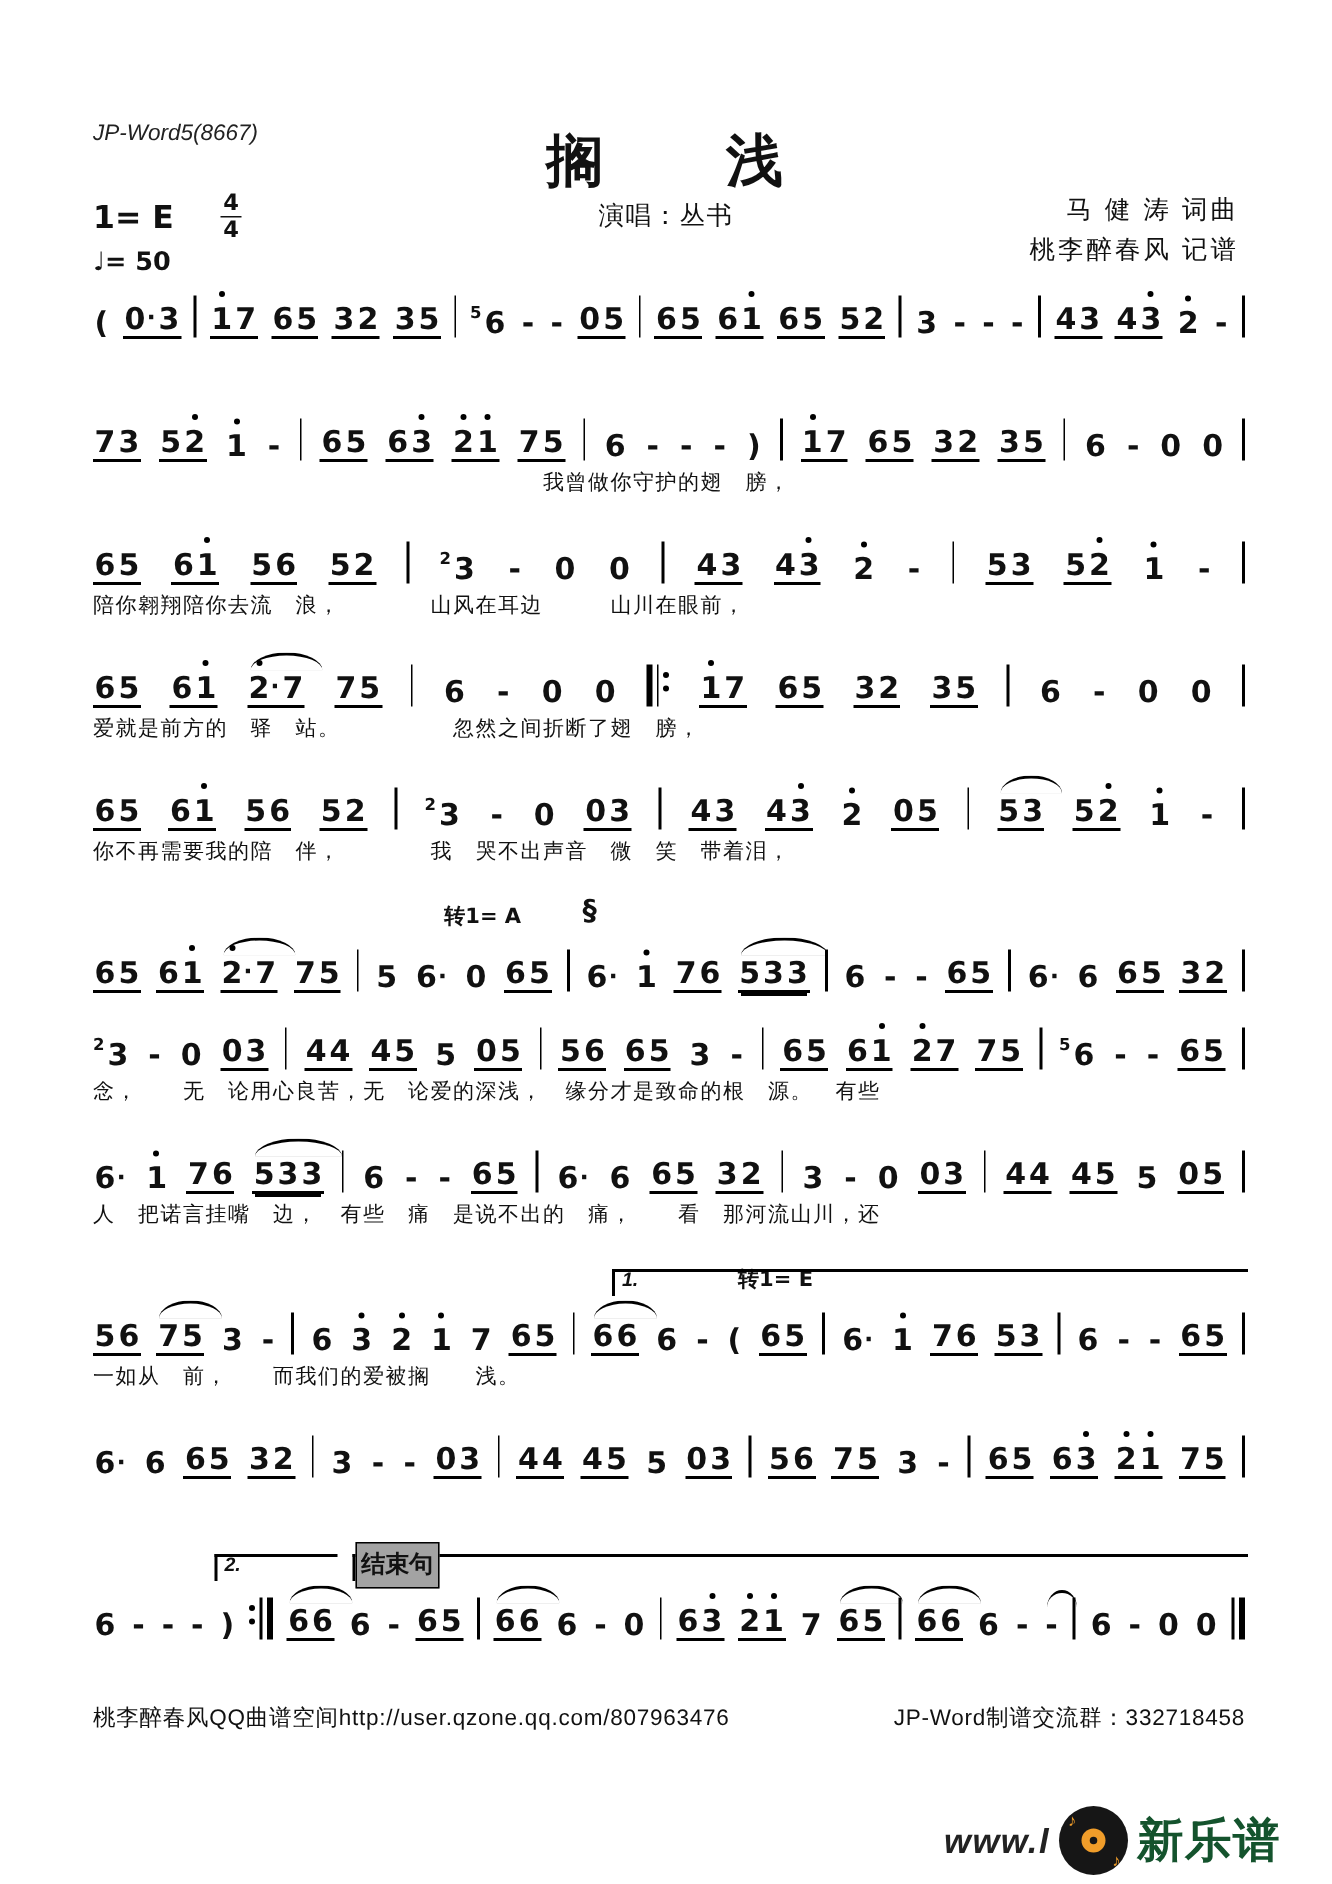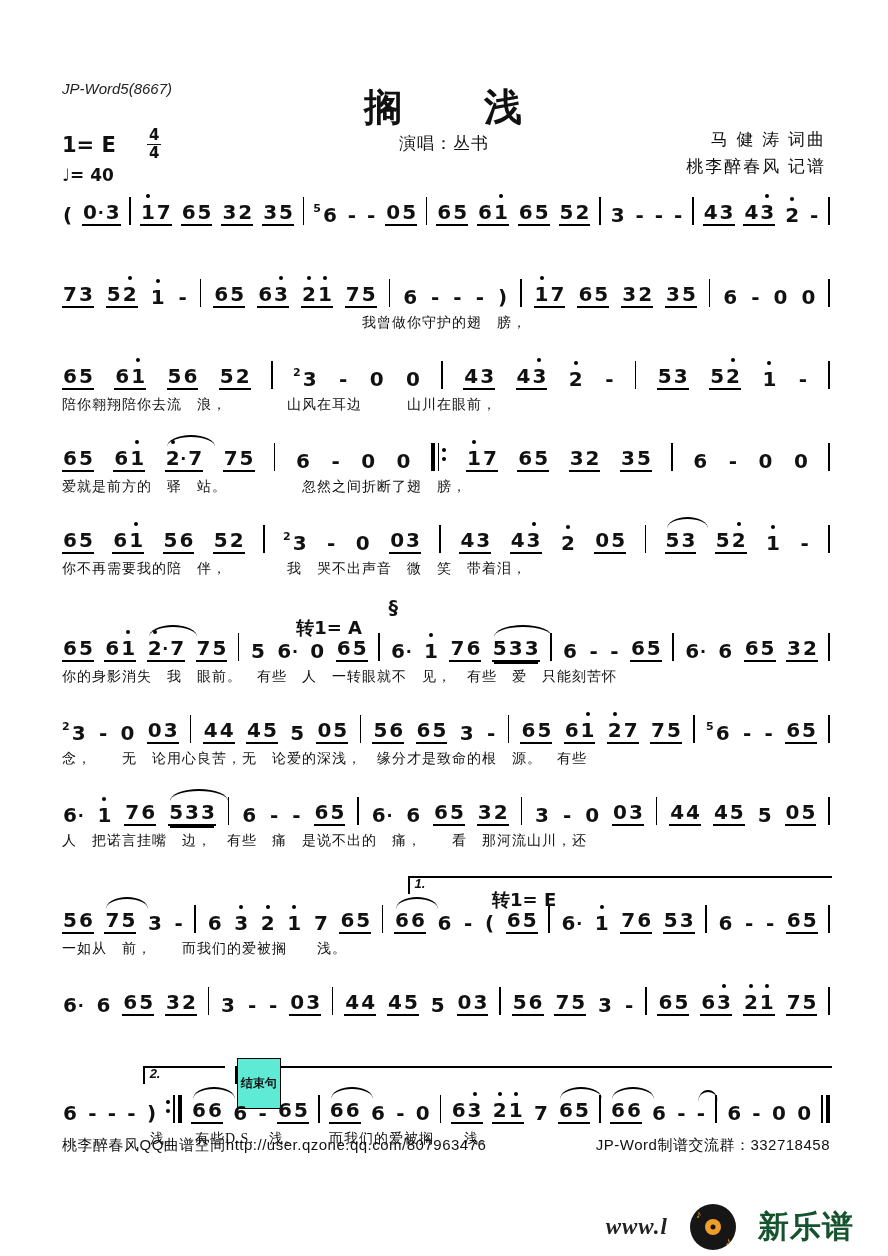--- a/index.html
+++ b/index.html
@@ -35,31 +35,31 @@
      font-family:"DejaVu Sans",sans-serif;}
   .note.arc::before{content:'';position:absolute;left:2px;right:-12px;top:-12px;height:10px;
      border-top:2px solid #000;border-radius:50%/100% 100% 0 0;}
   .bar{width:1.5px;background:#000;height:28px;align-self:flex-end;margin-bottom:1px;}
   .bar.thick{width:4px;}
   .bargrp{display:inline-flex;align-items:flex-end;gap:3px;}
   .rdots{display:flex;flex-direction:column;gap:5px;align-self:center;margin-bottom:6px;}
   .rdots i{width:4px;height:4px;border-radius:50%;background:#000;}
   .lyrics{font-size:14px;line-height:30px;min-height:30px;letter-spacing:1px;white-space:nowrap;
      font-family:"Liberation Serif",serif;}
-  .anno{position:absolute;top:16px;font-weight:700;font-size:18px;white-space:nowrap;
+  .anno{position:absolute;top:2px;font-weight:700;font-size:14px;white-space:nowrap;
      font-family:"DejaVu Sans",sans-serif;}
   .anno.segno{font-size:19px;top:-4px;}
   .volta{position:absolute;top:4px;height:16px;border-top:2px solid #000;border-left:2px solid #000;}
   .vlabel{font-style:italic;font-size:13px;font-weight:700;position:relative;top:-4px;left:5px;}
-  .volta.end .vlabel{font-style:normal;font-size:12px;border:1.5px solid #000;padding:16px 3px;top:-10px;left:0;
-     background:#5eead4;display:inline-block;}
+  .volta.end .vlabel{font-style:normal;font-size:16px;border:1.5px solid #000;padding:4px 3px;top:-10px;left:0;
+     background:#a3a3a3;display:inline-block;}
   
   #footer{position:absolute;left:62px;right:58px;top:1136px;display:flex;justify-content:space-between;
      font-size:15px;letter-spacing:0.5px;}
-  #logo{position:absolute;right:34px;top:1204px;display:flex;align-items:center;gap:22px;font-family:Liberation Serif, serif;}
+  #logo{position:absolute;right:34px;top:1204px;display:flex;align-items:center;gap:6px;}
   #logo-www{font-style:italic;font-weight:700;font-size:23px;letter-spacing:1px;color:#222;}
   #vinyl{position:relative;width:46px;height:46px;border-radius:50%;background:#161616;}
   #vinyl .label{position:absolute;left:50%;top:50%;width:16px;height:16px;border-radius:50%;
      transform:translate(-50%,-50%);background:#f09d2a;}
   #vinyl .hole{position:absolute;left:50%;top:50%;width:5px;height:5px;border-radius:50%;
      transform:translate(-50%,-50%);background:#161616;}
   #vinyl .n1,#vinyl .n2{position:absolute;color:#f09d2a;font-size:11px;font-weight:700;}
   #vinyl .n1{left:6px;top:4px;}
   #vinyl .n2{right:5px;bottom:3px;}
   #logo-text{font-weight:900;font-size:31px;letter-spacing:1px;color:#14532d;}
@@ -79,21 +79,21 @@
   <div id="singer">演唱：丛书</div>
 
   <div id="keyblock">
     <div id="keyrow">
       <span>1= E</span>
       <span class="frac">
         <span class="top">4</span>
         <span class="bot">4</span>
       </span>
     </div>
-    <div id="temporow">♩= 40</div>
+    <div id="temporow">♩= 50</div>
   </div>
 
   <div id="score">
       <div class="system">
         <div class="music-row">
           <span class="note">
             <span class="txt">
               <span class="d">(</span>
             </span>
           </span>
@@ -825,21 +825,20 @@
           <span class="note">
             <span class="txt u1">
               <span class="d">3</span>
               <span class="d">2</span>
             </span>
           </span>
           <span class="bargrp">
             <span class="bar"></span>
           </span>
         </div>
-        <div class="lyrics">你的身影消失　我　眼前。　有些　人　一转眼就不　见，　有些　爱　只能刻苦怀</div>
       </div>
       <div class="system">
         <div class="music-row">
           <span class="note">
             <span class="grace">2</span>
             <span class="txt">
               <span class="d">3</span>
             </span>
           </span>
           <span class="note">
@@ -1532,21 +1531,20 @@
           <span class="note">
             <span class="txt">
               <span class="d">0</span>
             </span>
           </span>
           <span class="bargrp">
             <span class="bar"></span>
             <span class="bar thick"></span>
           </span>
         </div>
-        <div class="lyrics" style="padding-left: 88px;">浅。　有些D.S.　浅。　　而我们的爱被搁　　浅。</div>
       </div>
     </div>
 
   <div id="footer">
     <span>桃李醉春风QQ曲谱空间http://user.qzone.qq.com/807963476</span>
     <span>JP-Word制谱交流群：332718458</span>
   </div>
 
   <div id="logo">
     <span id="logo-www">www.l</span>

